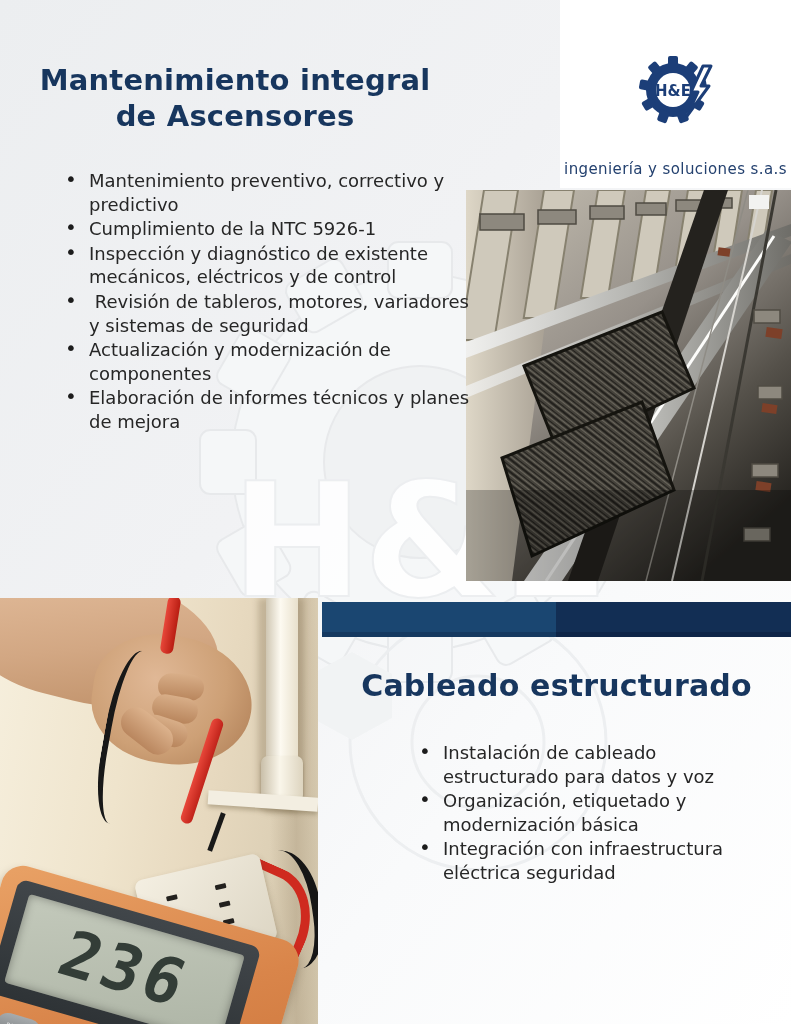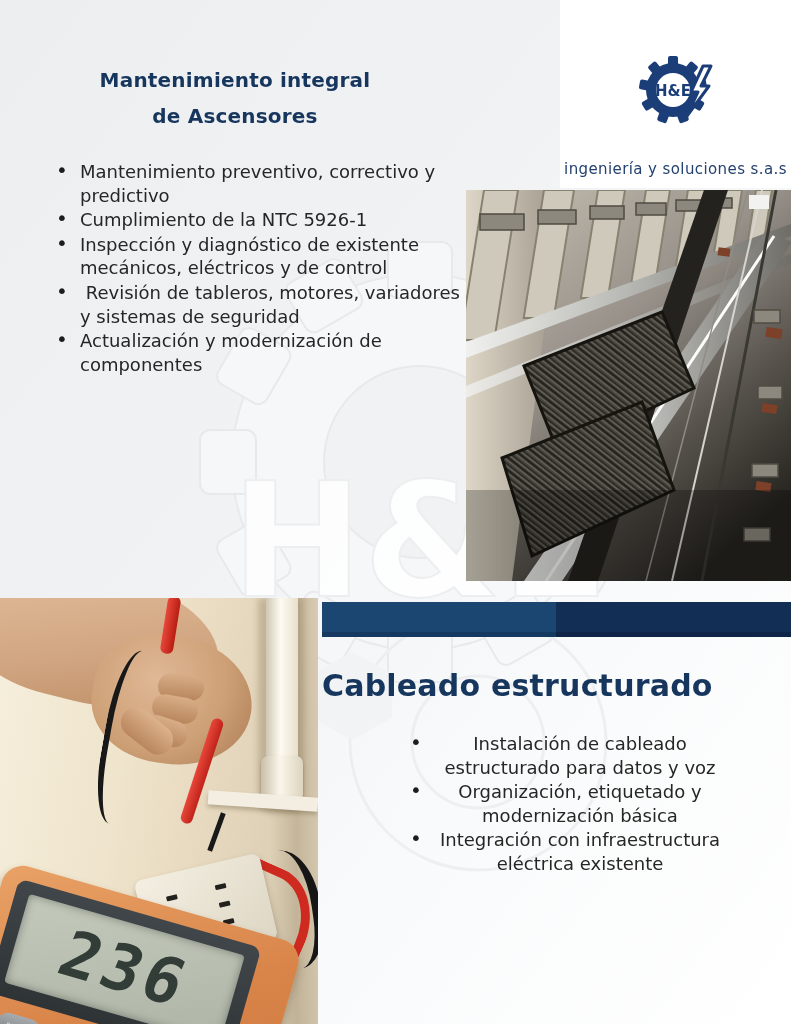--- a/index.html
+++ b/index.html
@@ -6,36 +6,36 @@
   .page{
     position:relative;width:791px;height:1024px;margin:0 auto;overflow:hidden;
     background:linear-gradient(128deg,#eceef0 0%,#f1f2f4 40%,#f9fafb 68%,#ffffff 100%);
     font-family:"DejaVu Sans","Liberation Sans",sans-serif;
   }
   .abs{position:absolute;}
   
   .bg-art{left:0;top:0;width:791px;height:1024px;z-index:0;pointer-events:none;}
   
   .header-title{left:20px;top:62px;width:430px;text-align:center;z-index:3;
-    color:#17365e;font-weight:bold;font-size:20px;line-height:36px;letter-spacing:.2px;}
+    color:#17365e;font-weight:bold;font-size:29px;line-height:36px;letter-spacing:.2px;}
   .logo-card{left:560px;top:0;width:231px;height:188px;background:#ffffff;z-index:2;}
   .logo-inner{position:absolute;left:0;top:52px;width:100%;text-align:center;}
   .logo-tagline{display:block;margin-top:18px;color:#24416f;font-size:15px;letter-spacing:.4px;}
   
-  ul.svc{list-style:none;margin:8px;padding:0;z-index:3;color:#262626;}
+  ul.svc{list-style:none;margin:17px;padding:0;z-index:3;color:#262626;}
   ul.svc li{position:relative;padding-left:28px;font-size:18px;line-height:23.6px;
     margin:0 0 1px 0;white-space:pre-wrap;}
   ul.svc li::before{content:"\2022";position:absolute;left:4px;top:-1px;font-size:20px;color:#1c1c1c;}
   .list-elevators{left:44px;top:152px;width:420px;}
-  .list-cabling{left:398px;top:724px;width:320px;text-align:center;}
+  .list-cabling{left:398px;top:724px;width:320px;}
   
   .divider-bar{left:322px;top:602px;width:469px;height:35px;z-index:2;
     background:linear-gradient(90deg,#1a4671 0%,#1a4671 50%,#122e54 50%,#122e54 100%);
     box-shadow:inset 0 -5px 0 rgba(0,0,20,0.18);}
-  .heading-cabling{left:322px;top:668px;width:469px;z-index:3;
+  .heading-cabling{left:322px;top:668px;width:469px;text-align:center;z-index:3;
     color:#17365e;font-weight:bold;font-size:30px;letter-spacing:.2px;}
   
   .photo-elevator{left:466px;top:190px;width:325px;height:391px;overflow:hidden;z-index:2;
     background:#8a857c;}
   
   .photo-mm{left:0;top:598px;width:318px;height:426px;overflow:hidden;z-index:2;
     background:linear-gradient(100deg,#f6efdd 0%,#efe4cc 38%,#e7d9bf 62%,#d3c7ad 100%);}
   .photo-mm *{position:absolute;}
   .mm-wall-shade{right:0;top:0;width:48px;height:100%;
     background:linear-gradient(90deg,rgba(140,120,90,0),rgba(140,120,90,.28) 55%,rgba(140,120,90,.05));}
@@ -153,20 +153,21 @@
       <span class="logo-tagline">ingeniería y soluciones s.a.s</span>
     </div>
   </div>
 
   <ul class="abs svc list-elevators">
     <li>Mantenimiento preventivo, correctivo y predictivo</li>
     <li>Cumplimiento de la NTC 5926-1</li>
     <li>Inspección y diagnóstico de existente mecánicos, eléctricos y de control</li>
     <li>&nbsp;Revisión de tableros, motores, variadores y sistemas de seguridad</li>
     <li>Actualización y modernización de componentes</li>
+    <li>Elaboración de informes técnicos y planes de mejora</li>
   </ul>
 
   <div class="abs photo-elevator">
     <svg width="325" height="391" viewBox="0 0 325 391">
       <defs>
         <linearGradient id="bgG" x1="0" y1="0" x2="0.7" y2="1">
           <stop offset="0" stop-color="#c8c2b4"></stop>
             <stop offset="0.45" stop-color="#97918a"></stop>
           <stop offset="0.75" stop-color="#55514a"></stop>
             <stop offset="1" stop-color="#262420"></stop>
@@ -277,16 +278,16 @@
         <span>POWER</span>
       </div>
 
     </div>
   </div>
 
   <div class="abs heading-cabling">Cableado estructurado</div>
   <ul class="abs svc list-cabling">
     <li>Instalación de cableado estructurado para datos y voz</li>
     <li>Organización, etiquetado y modernización básica</li>
-    <li>Integración con infraestructura eléctrica existente</li>
+    <li>Integración con infraestructura eléctrica seguridad</li>
   </ul>
 
 </div>
 
 </body></html>

